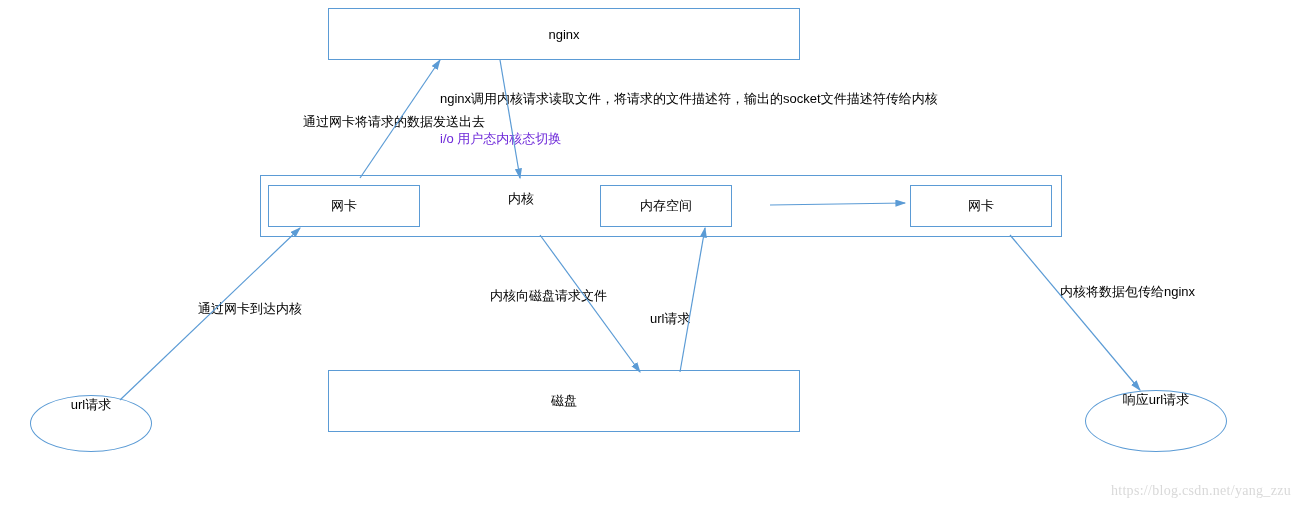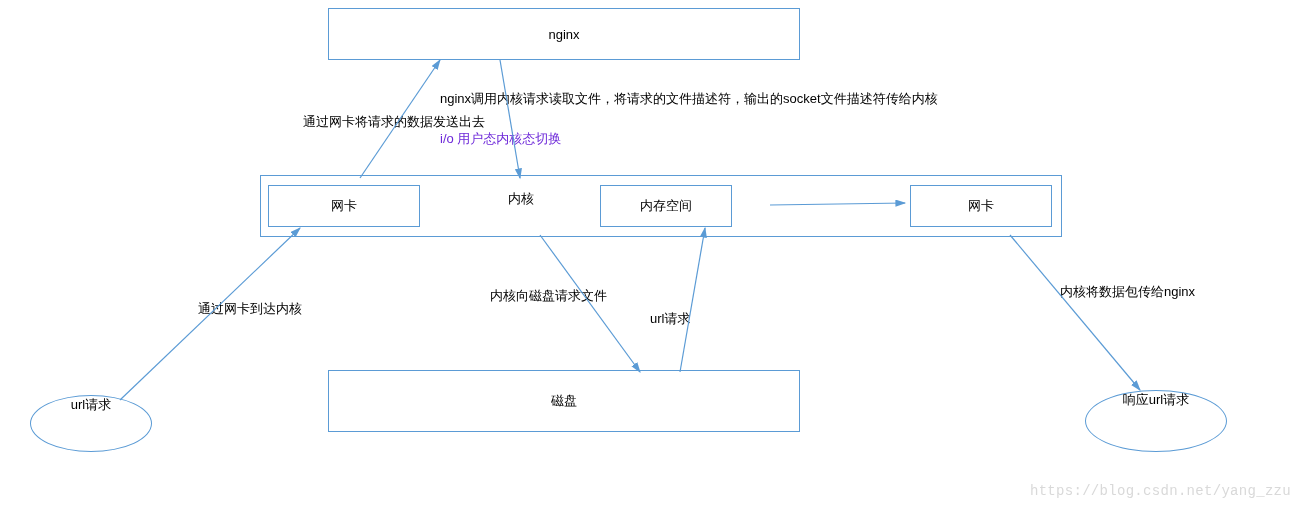--- a/index.html
+++ b/index.html
@@ -1,21 +1,21 @@
 <!DOCTYPE html>
 <html><head>
 <meta charset="utf-8">
 <style>
   html,body{margin:0;padding:0;width:1299px;height:505px;font-family:"SimSun","Microsoft YaHei",sans-serif;font-size:13px;background:#fff;color:#000;position:relative}
   .box{position:absolute;border:1px solid #5b9bd5;background:#fff;display:flex;align-items:center;justify-content:center;text-align:right}
   .ellipse{position:absolute;border:1px solid #5b9bd5;border-radius:50%;display:flex;align-items:flex-start;justify-content:center;text-align:center}
   .label{position:absolute;white-space:nowrap}
   .red{color:#6d28d9}
   svg.arrows{position:absolute;left:0;top:0;width:1299px;height:505px;pointer-events:none}
-  .watermark{position:absolute;right:8px;bottom:6px;color:#d9d9d9;font-family:Liberation Mono, monospace;font-size:14px;letter-spacing:.3px}
+  .watermark{position:absolute;right:8px;bottom:6px;color:#d9d9d9;font-family:Liberation Serif, serif;font-size:14px;letter-spacing:.3px}
 </style>
 </head>
 <body>
 
 <div class="box" style="left:328px;top:8px;width:470px;height:50px">
   <span>nginx</span>
 </div>
 
 <div class="box" style="left:260px;top:175px;width:800px;height:60px"></div>
 

